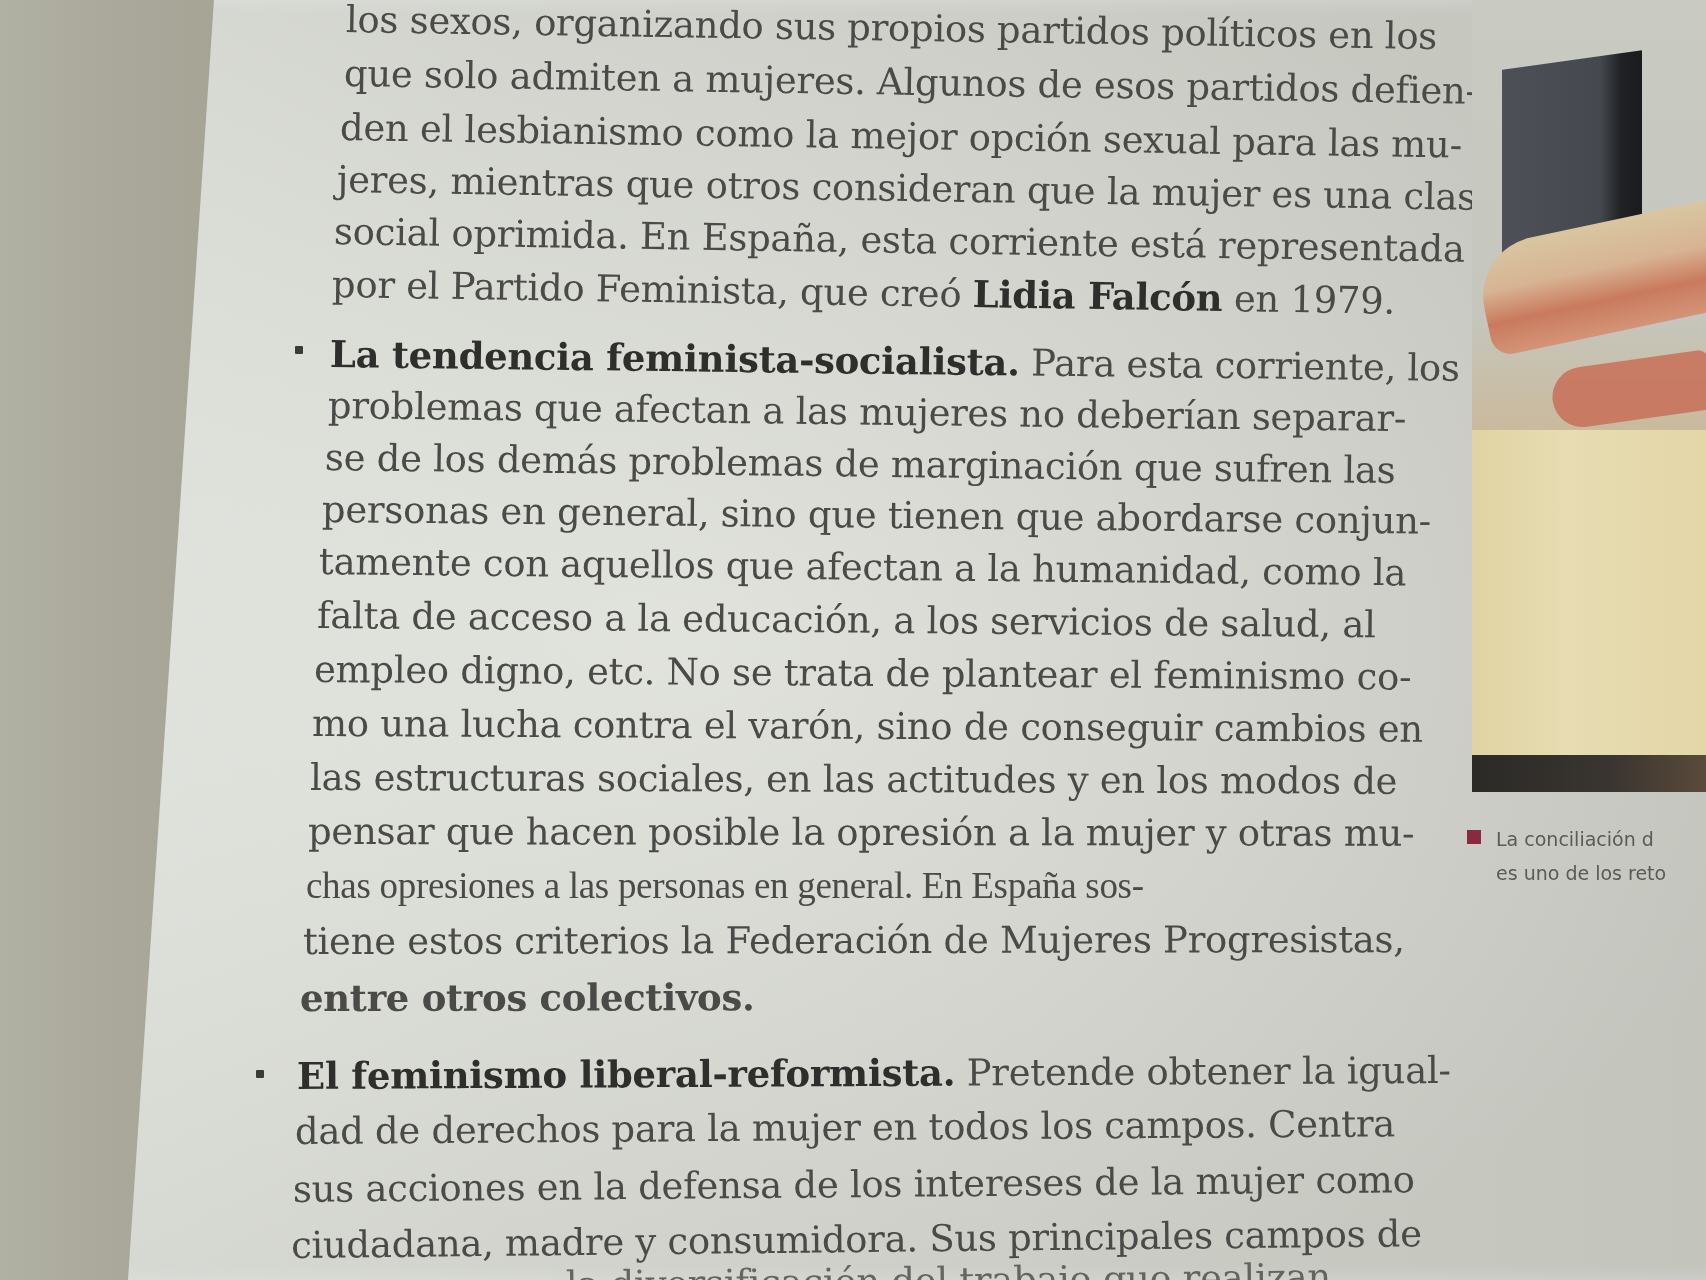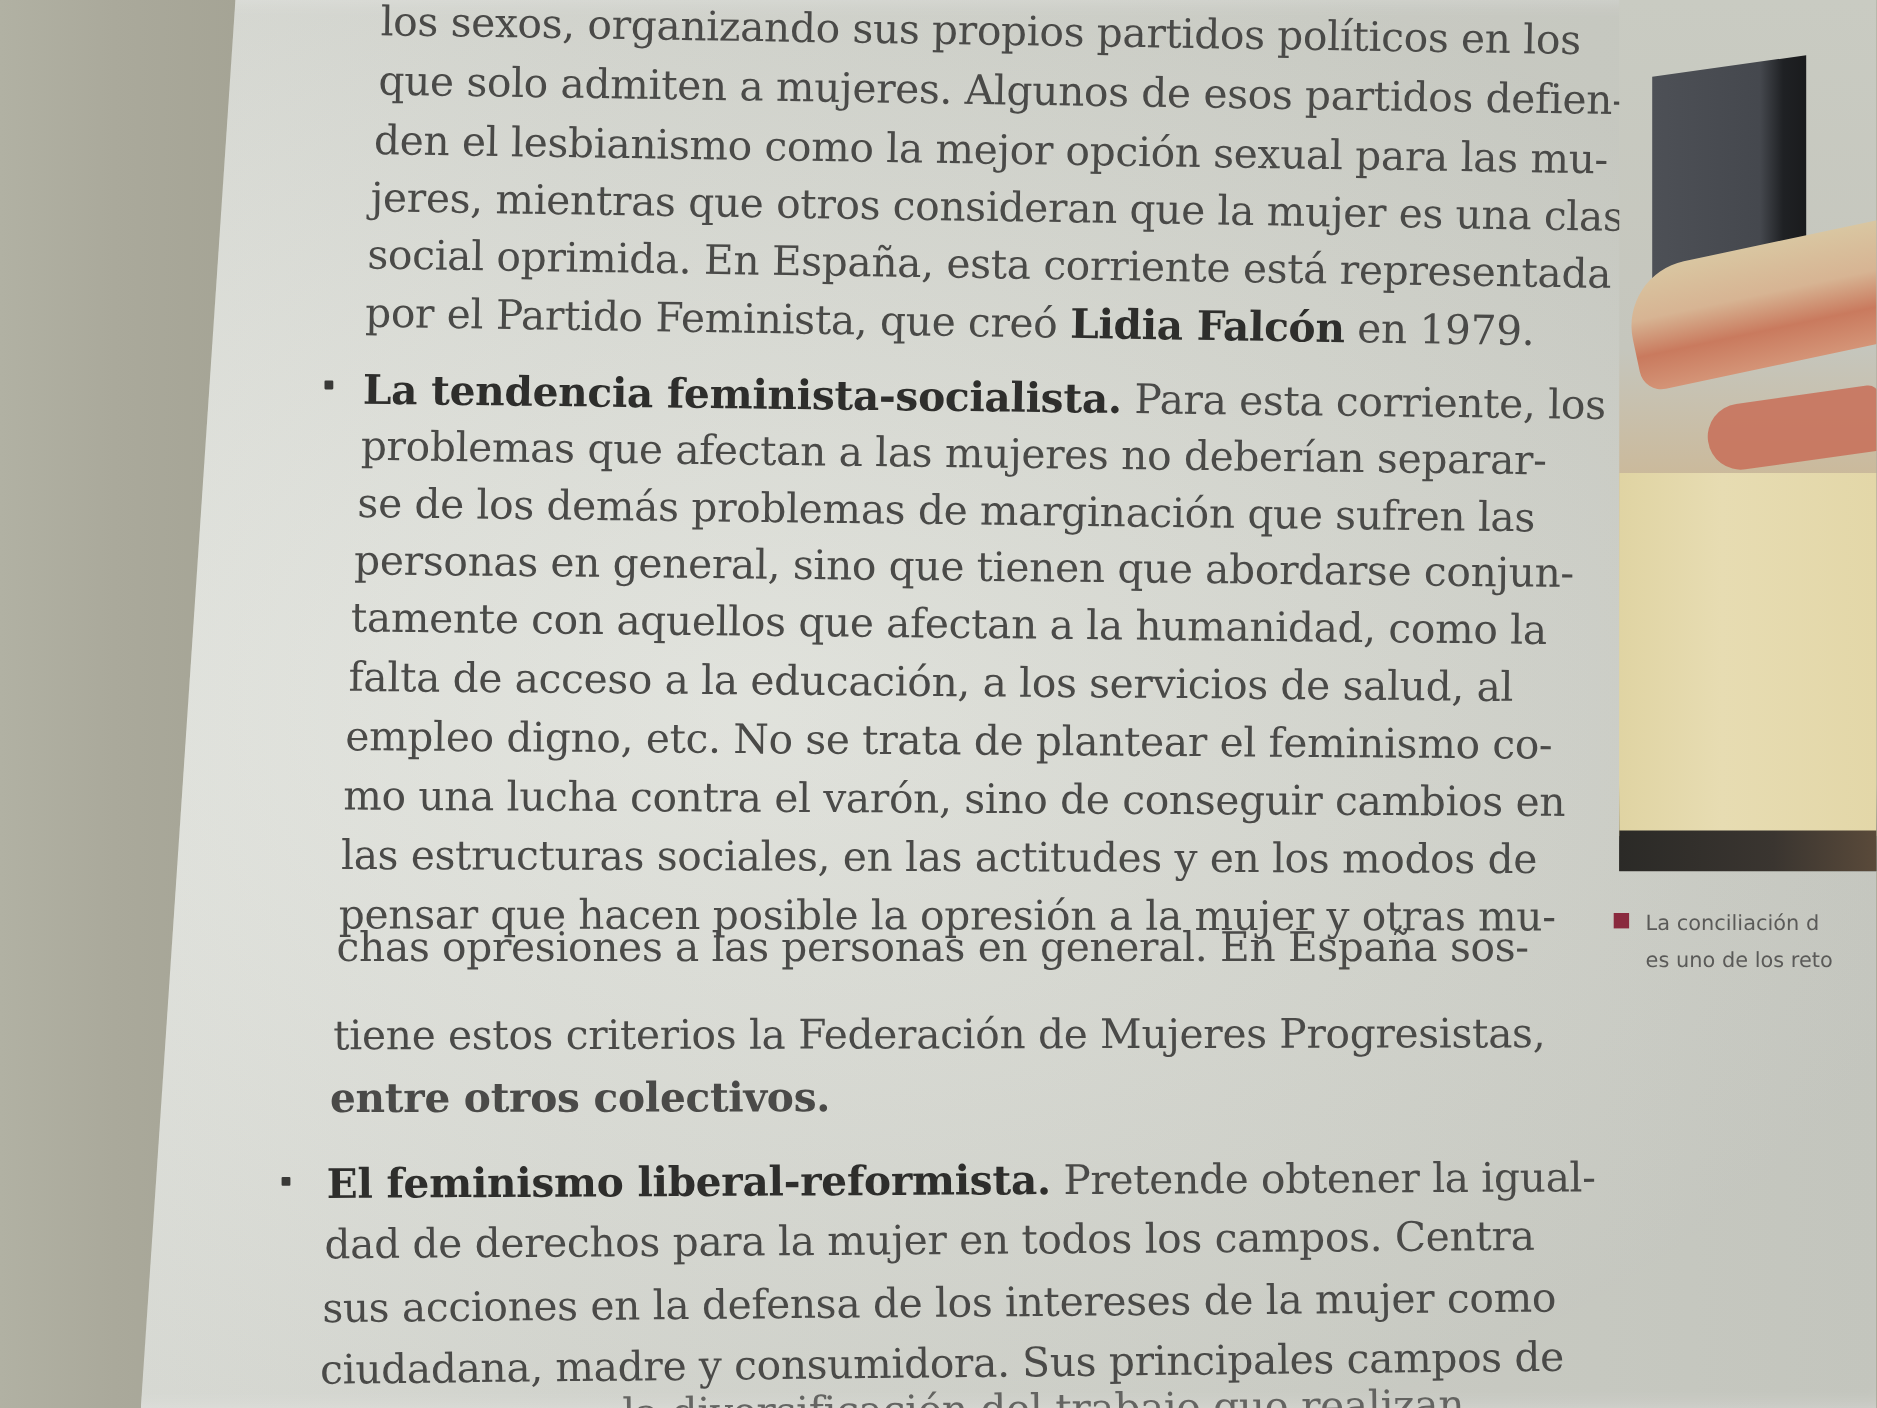--- a/index.html
+++ b/index.html
@@ -145,21 +145,21 @@
   </div>
   <div class="line" style="left:328px; top:382px; transform: rotate(0.7deg);">problemas que afectan a las mujeres no deberían separar-</div>
   <div class="line" style="left:325px; top:434px; transform: rotate(0.7deg);">se de los demás problemas de marginación que sufren las</div>
   <div class="line" style="left:322px; top:486px; transform: rotate(0.6deg);">personas en general, sino que tienen que abordarse conjun-</div>
   <div class="line" style="left:319px; top:538px; transform: rotate(0.6deg);">tamente con aquellos que afectan a la humanidad, como la</div>
   <div class="line" style="left:317px; top:592px; transform: rotate(0.5deg);">falta de acceso a la educación, a los servicios de salud, al</div>
   <div class="line" style="left:314px; top:646px; transform: rotate(0.4deg);">empleo digno, etc. No se trata de plantear el feminismo co-</div>
   <div class="line" style="left:312px; top:700px; transform: rotate(0.3deg);">mo una lucha contra el varón, sino de conseguir cambios en</div>
   <div class="line" style="left:310px; top:754px; transform: rotate(0.2deg);">las estructuras sociales, en las actitudes y en los modos de</div>
   <div class="line" style="left:308px; top:808px; transform: rotate(0.1deg);">pensar que hacen posible la opresión a la mujer y otras mu-</div>
-  <div class="line" style="left:306px; top:838px; transform: rotate(0deg);">chas opresiones a las personas en general. En España sos-</div>
+  <div class="line" style="left:306px; top:862px; transform: rotate(0deg); font-family: Liberation Serif, serif;">chas opresiones a las personas en general. En España sos-</div>
   <div class="line" style="left:303px; top:918px; transform: rotate(-0.1deg);">tiene estos criterios la Federación de Mujeres Progresistas,</div>
   <div class="line" style="left:300px; top:974px; transform: rotate(-0.1deg); font-weight: bold;">entre otros colectivos.</div>
 
   <div class="bullet" style="left:256px; top:1070px;"></div>
   <div class="line" style="left:297px; top:1052px; transform: rotate(-0.3deg);">
     <span class="bold">El feminismo liberal-reformista.</span><span> Pretende obtener la igual-</span>
   </div>
   <div class="line" style="left:295px; top:1108px; transform: rotate(-0.4deg);">dad de derechos para la mujer en todos los campos. Centra</div>
   <div class="line" style="left:293px; top:1166px; transform: rotate(-0.5deg);">sus acciones en la defensa de los intereses de la mujer como</div>
   <div class="line" style="left:291px; top:1222px; transform: rotate(-0.6deg);">ciudadana, madre y consumidora. Sus principales campos de</div>

